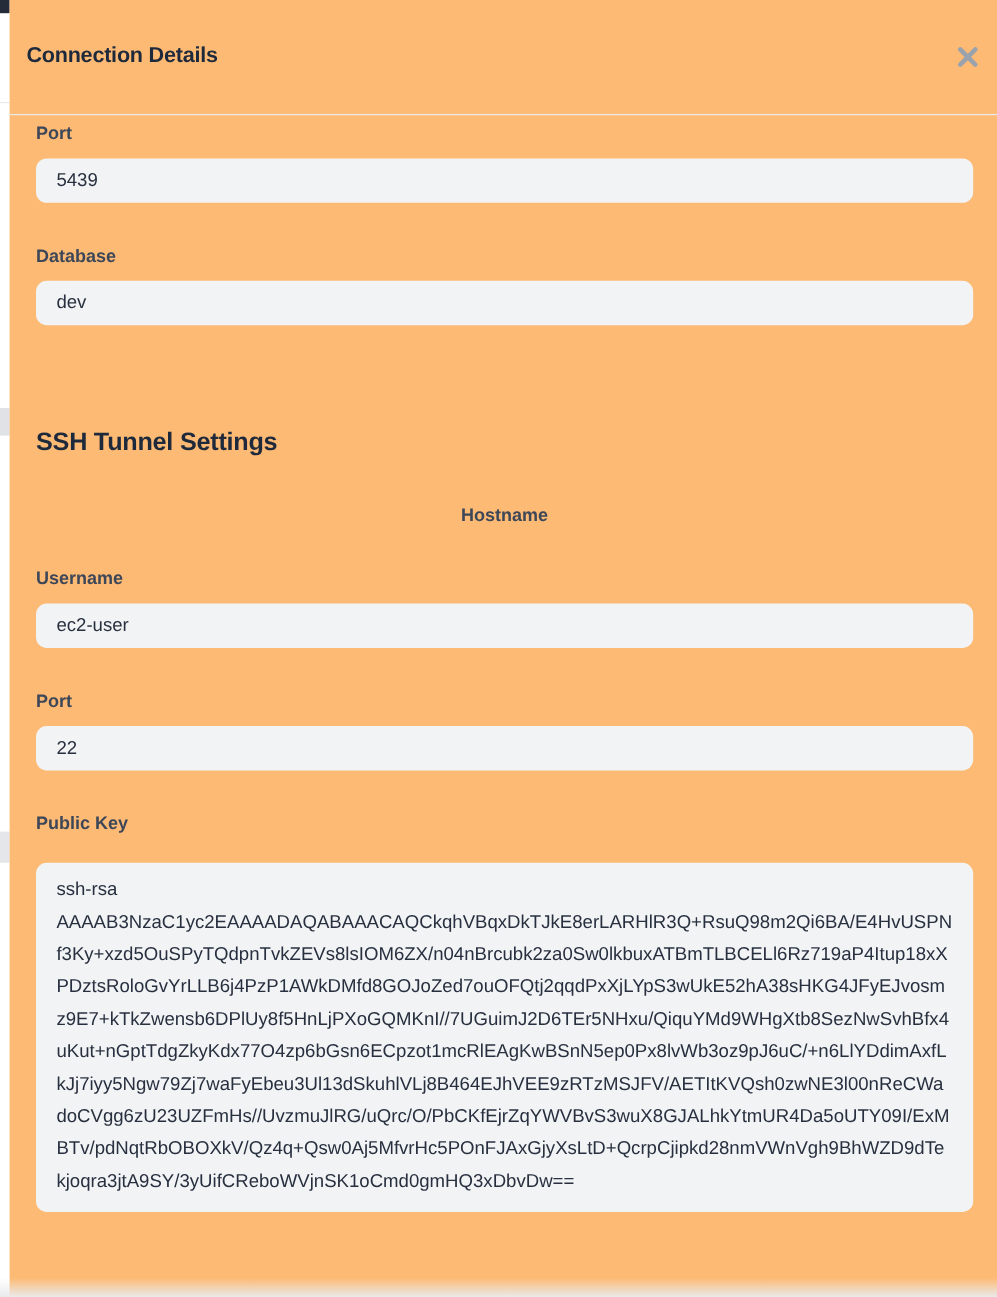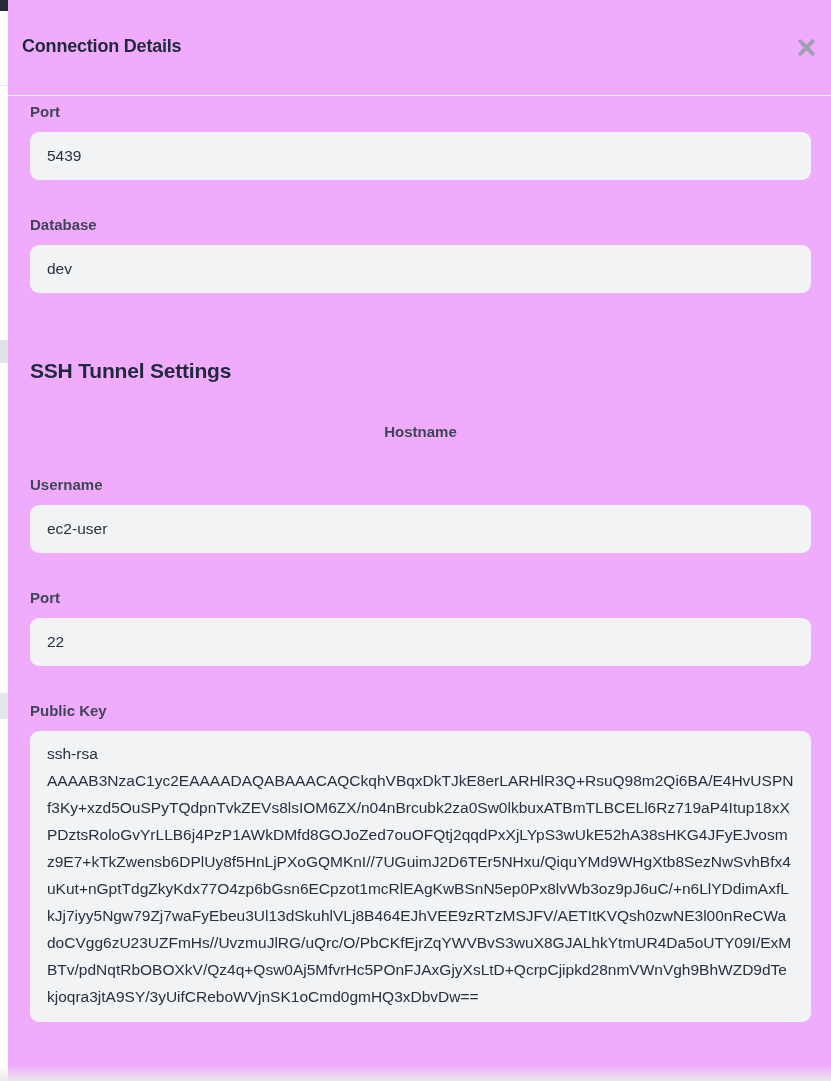--- a/index.html
+++ b/index.html
@@ -14,21 +14,21 @@
 
   
   .backdrop-sliver { position: absolute; left: 0; top: 0; width: 8px; height: 100%; background: #ffffff; }
   .sliver-dark  { position: absolute; left: 0; top: 0;     width: 8px; height: 11px; background: #242c39; }
   .sliver-line  { position: absolute; left: 0; top: 85px;  width: 8px; height: 1px;  background: #e7e9ec; }
   .sliver-gray1 { position: absolute; left: 0; top: 340px; width: 8px; height: 23px; background: #e0e2e5; }
   .sliver-gray2 { position: absolute; left: 0; top: 693px; width: 8px; height: 26px; background: #e4e6e9; }
 
   .modal {
     position: absolute; left: 8px; top: 0; right: 0; bottom: 0;
-    background: #f0abfc;
+    background: #fdba74;
   }
 
   .modal-header {
     position: relative;
     height: 96px;
     border-bottom: 1px solid #e8eaec;
   }
   .modal-title {
     position: absolute; left: 14px; top: 36px;
     font-size: 18px; font-weight: 700; color: #1e2a3b;
@@ -46,37 +46,37 @@
   .field-label {
     display: block;
     font-size: 15px; font-weight: 700; color: #3d4757;
     line-height: 16px;
   }
   .gap-37 { margin-top: 37px; }
   .gap-40 { margin-top: 40px; text-align: center; }
 
   .input-box {
     margin-top: 12px;
-    height: 48px;
+    height: 37px;
     background: #f1f3f5;
     border-radius: 9px;
     display: flex; align-items: center;
     padding: 0 17px;
     font-size: 15.5px; color: #28303f;
   }
 
   .section-heading {
-    margin-top: 64px;
+    margin-top: 84px;
     font-size: 21px; font-weight: 700; color: #1e2a3b;
     line-height: 27px;
     letter-spacing: -0.2px;
   }
 
   .textarea-box {
-    margin-top: 12px;
+    margin-top: 24px;
     min-height: 271px;
     background: #f1f3f5;
     border-radius: 9px;
     padding: 9px 17px 12px 17px;
     font-size: 15.5px; line-height: 27px; color: #28303f;
     overflow-wrap: break-word;
     word-wrap: break-word;
   }
 
   .bottom-fade {

